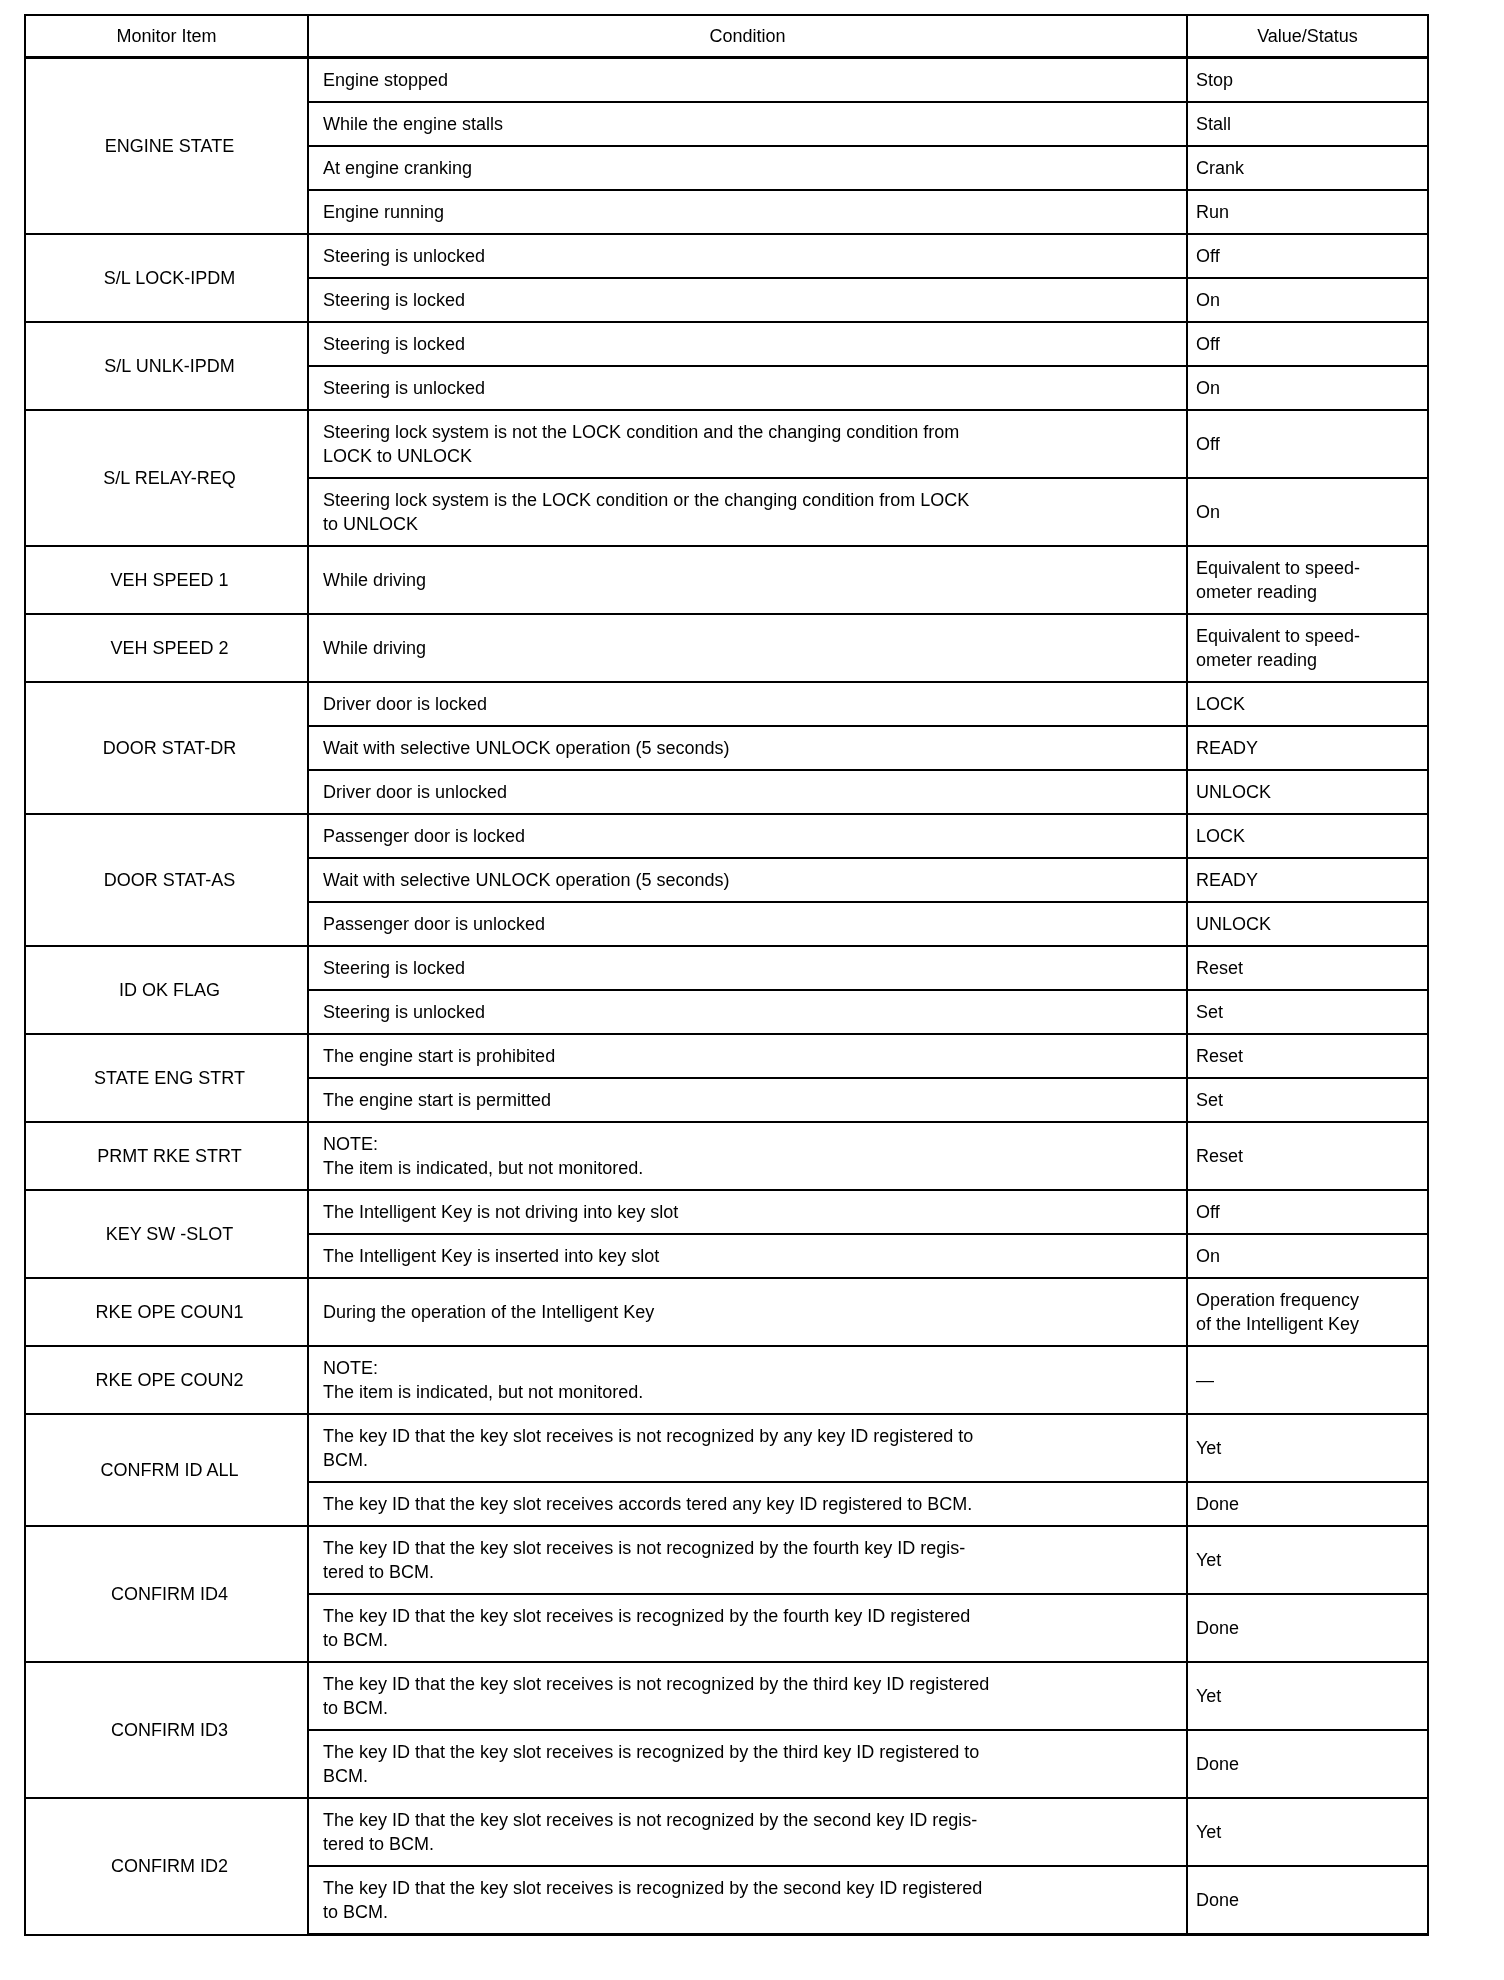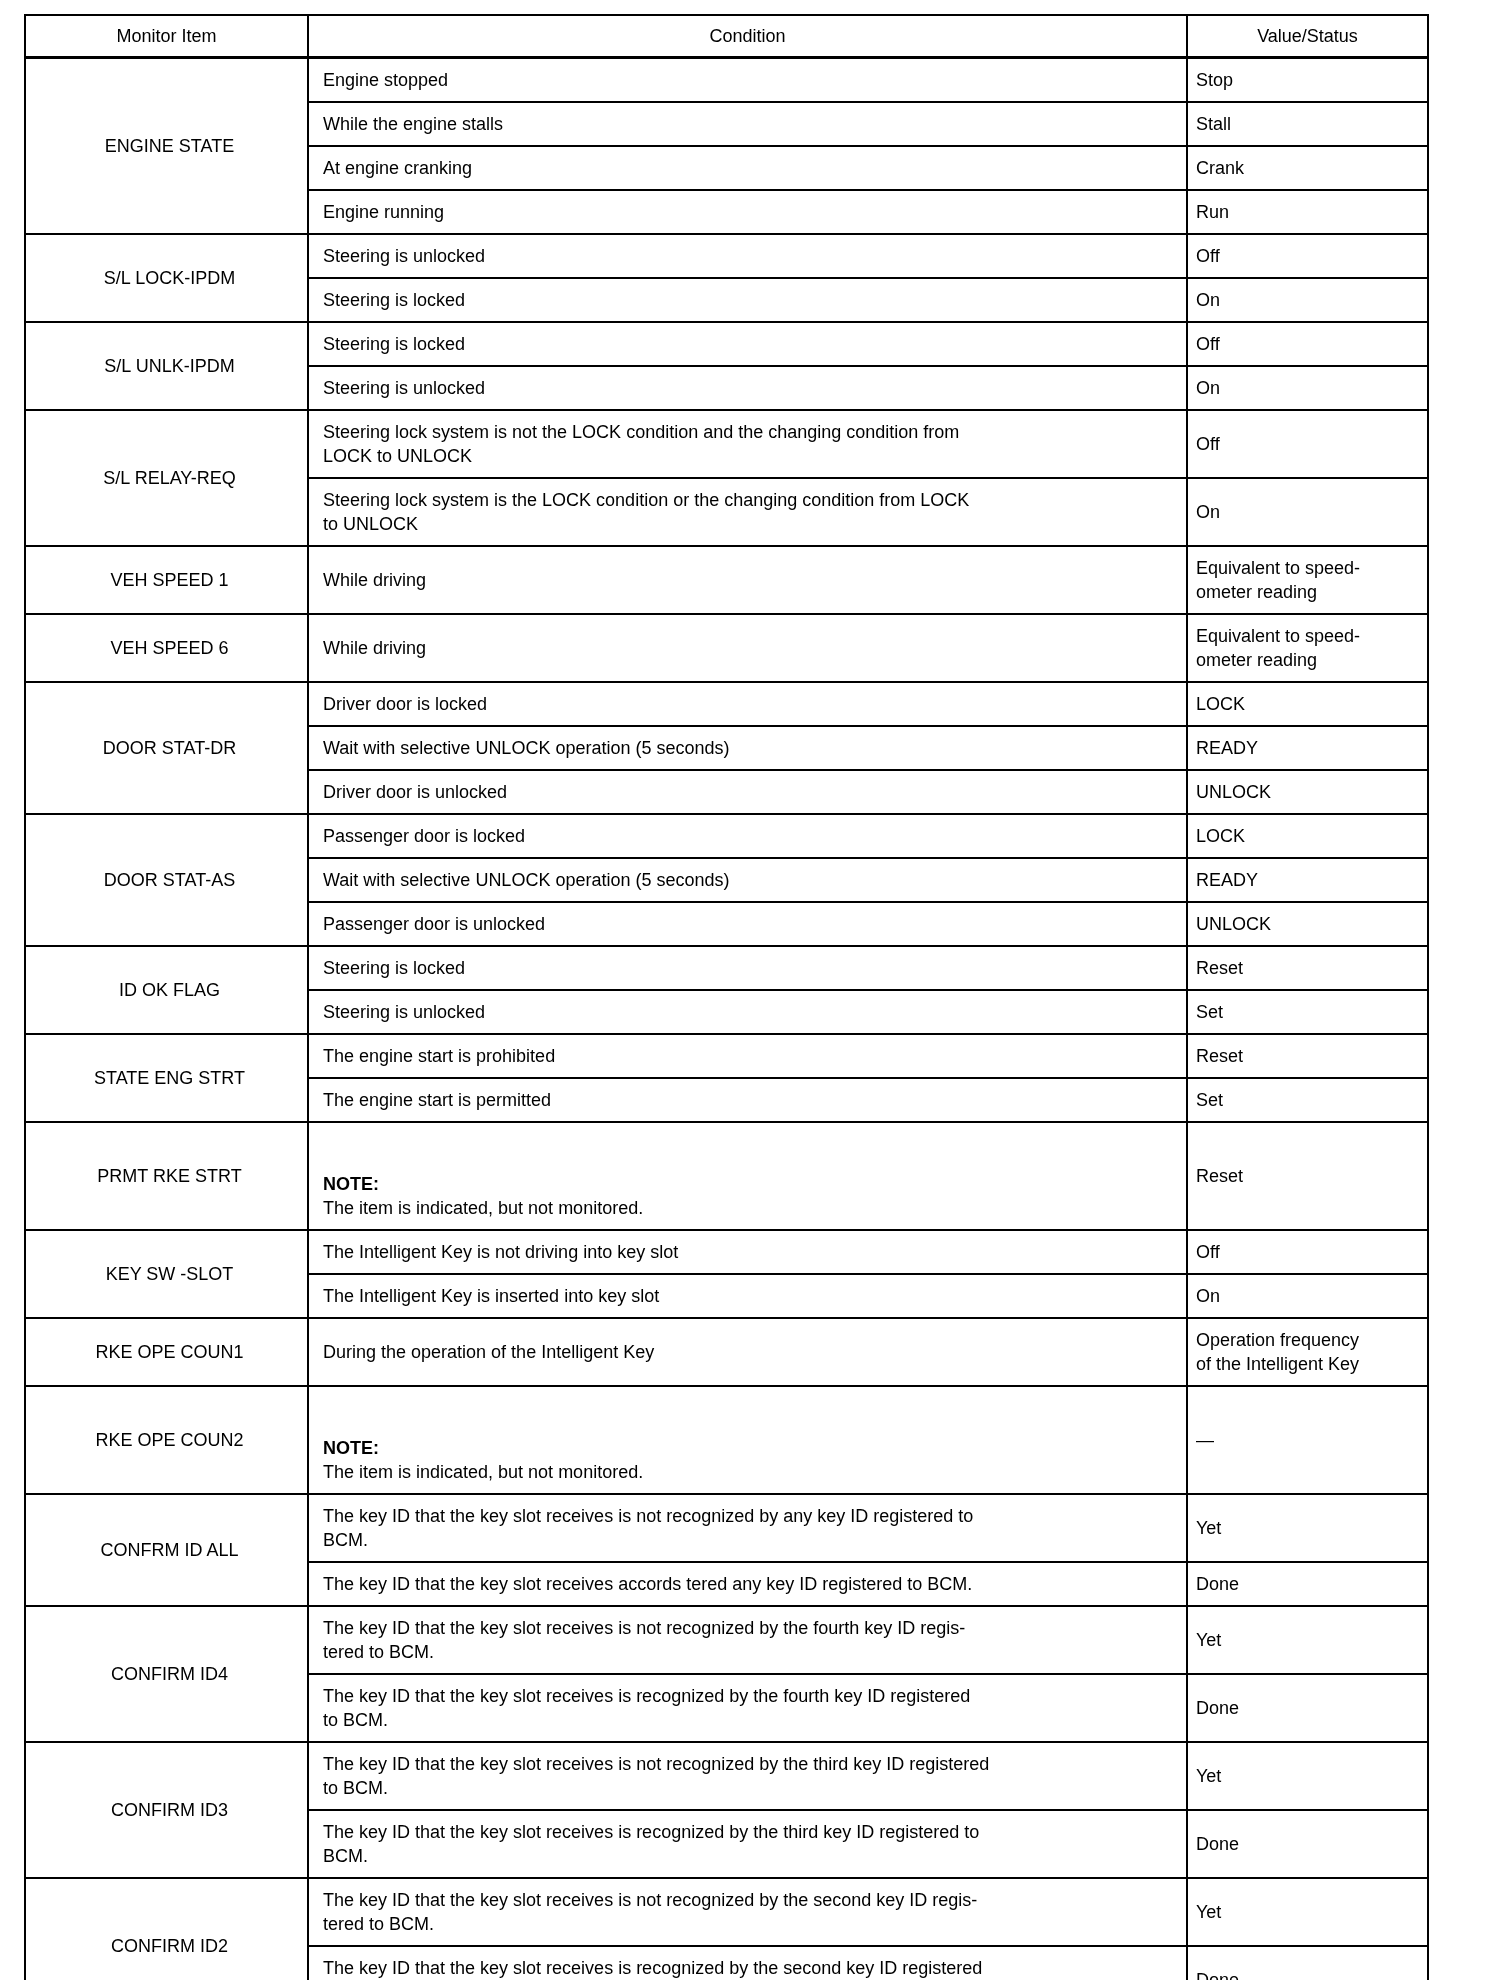--- a/index.html
+++ b/index.html
@@ -47,22 +47,21 @@
     padding: 9px 14px;
     text-align: left;
     white-space: pre-line;
   }
   td.val-cell {
     padding: 9px 8px;
     text-align: left;
     white-space: pre-line;
   }
   .note-label {
-    font-weight: bold;
-    margin-top: 40px;
+    font-weight: normal;
   }
   tbody tr:last-child td {
     border-bottom: 3px solid #000;
   }
 </style>
 </head>
 <body>
 
 <div class="page">
   <table class="monitor-table">
@@ -125,21 +124,21 @@
 to UNLOCK</td>
           <td class="val-cell">On</td>
         </tr>
         <tr>
           <td class="item-cell" rowspan="1">VEH SPEED 1</td>
           <td class="cond-cell">While driving</td>
           <td class="val-cell">Equivalent to speed-
 ometer reading</td>
         </tr>
         <tr>
-          <td class="item-cell" rowspan="1">VEH SPEED 6</td>
+          <td class="item-cell" rowspan="1">VEH SPEED 2</td>
           <td class="cond-cell">While driving</td>
           <td class="val-cell">Equivalent to speed-
 ometer reading</td>
         </tr>
         <tr>
           <td class="item-cell" rowspan="3">DOOR STAT-DR</td>
           <td class="cond-cell">Driver door is locked</td>
           <td class="val-cell">LOCK</td>
         </tr>
         <tr>

